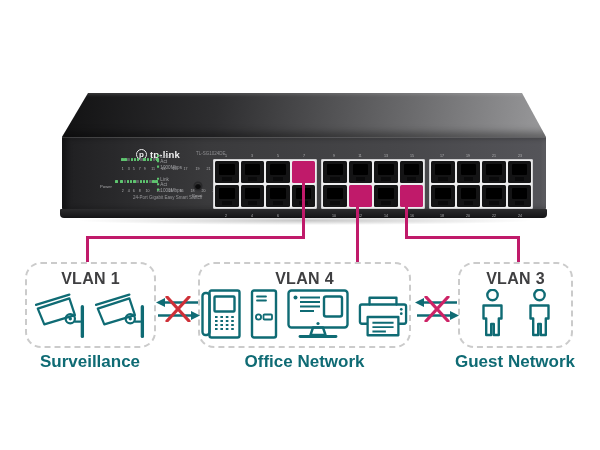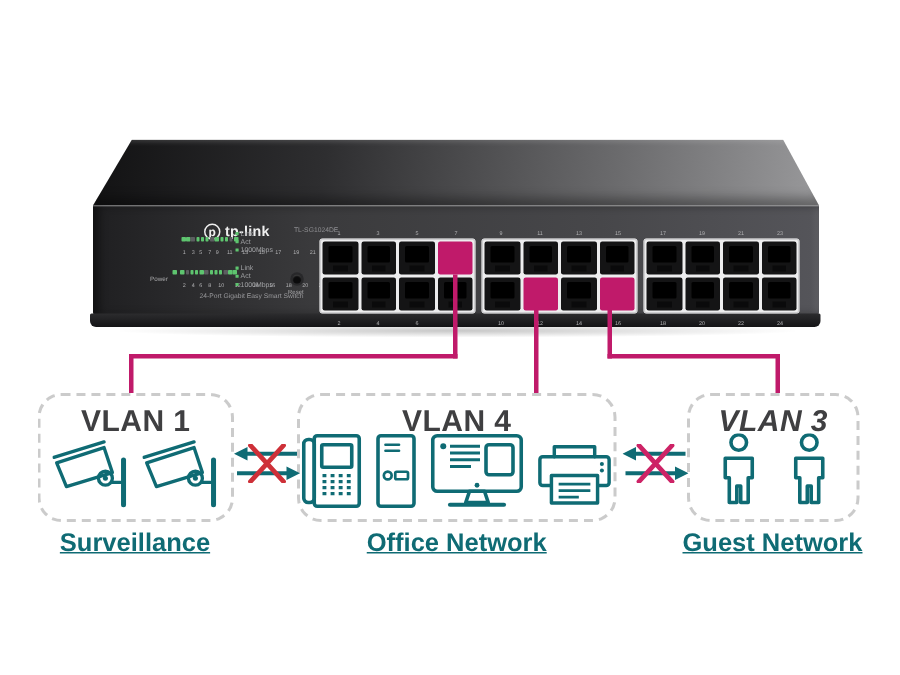--- a/index.html
+++ b/index.html
@@ -52,23 +52,23 @@
   .port::after{content:"";position:absolute;left:7px;right:7px;bottom:2px;height:4px;background:#0a0a0b;}
   .port.hl{background:var(--magenta);}
   .port.hl::before,.port.hl::after{display:none;}
 
   
   .mline{position:absolute;background:var(--magenta);}
 
   
   .vlan-box{position:absolute;top:262px;height:86px;border:2px dashed #cbcbcb;border-radius:16px;
     background:#fff;box-sizing:border-box;text-align:center;}
-  .vlan-title{margin-top:6px;font-size:20px;font-weight:600;color:#3f3f41;letter-spacing:.3px;}
+  .vlan-title{margin-top:6px;font-size:16px;font-weight:600;color:#3f3f41;letter-spacing:.3px;}
   .device-row{position:absolute;left:0;right:0;bottom:7px;display:flex;justify-content:center;align-items:flex-end;}
-  .vlan-label{position:absolute;top:352px;font-size:17px;font-weight:700;color:var(--teal);text-align:center;text-decoration:underline;}
+  .vlan-label{position:absolute;top:352px;font-size:17px;font-weight:700;color:var(--teal);text-align:center;}
 
   
   .device-icon{display:inline-block;line-height:0;}
   .s{stroke:var(--teal);fill:none;stroke-width:2.4;stroke-linejoin:round;stroke-linecap:round;}
   .sw{stroke:var(--teal);fill:#fff;stroke-width:2.4;stroke-linejoin:round;}
   .f{fill:var(--teal);stroke:none;}
 
   
   .iso{position:absolute;top:296px;width:44px;height:26px;}
   .arrow-line{stroke:var(--teal);stroke-width:2.6;}
@@ -312,21 +312,21 @@
         <span class="device-icon"><svg width="50" height="44" viewBox="0 0 52 44">
     <path class="s" d="M12,9 V2 H40 V9"></path>
     <rect class="s" x="2" y="9" width="48" height="20" rx="2"></rect>
     <circle class="f" cx="45" cy="14" r="1.4"></circle>
             <circle class="f" cx="45" cy="18.5" r="1.4"></circle>
     <rect class="sw" x="10" y="22" width="32" height="19"></rect>
     <path class="f" d="M15 27h22v2h-22zM15 31.5h22v2h-22zM15 36h14v2h-14z"></path>
           </svg></span>
       </div>
   </div>
-  <div class="vlan-box" style="left:458px;width:115px;font-style:italic;">
+  <div class="vlan-box" style="left:458px;width:115px;">
     <div class="vlan-title">VLAN 3</div>
     <div class="device-row" style="gap:20px;">
         <span class="device-icon"><svg width="27" height="50" viewBox="0 0 27 50">
     <circle class="s" cx="13.5" cy="6" r="5.2"></circle>
     <path class="s" d="M4.5,16.5 H22.5 V29.5 H19.8 V46 H14.8 V35 H12.2 V46 H7.2 V29.5 H4.5 Z"></path>
           </svg></span>
         <span class="device-icon"><svg width="27" height="50" viewBox="0 0 27 50">
     <circle class="s" cx="13.5" cy="6" r="5.2"></circle>
     <path class="s" d="M4.5,16.5 H22.5 V29.5 H19.8 V46 H14.8 V35 H12.2 V46 H7.2 V29.5 H4.5 Z"></path>
           </svg></span>

